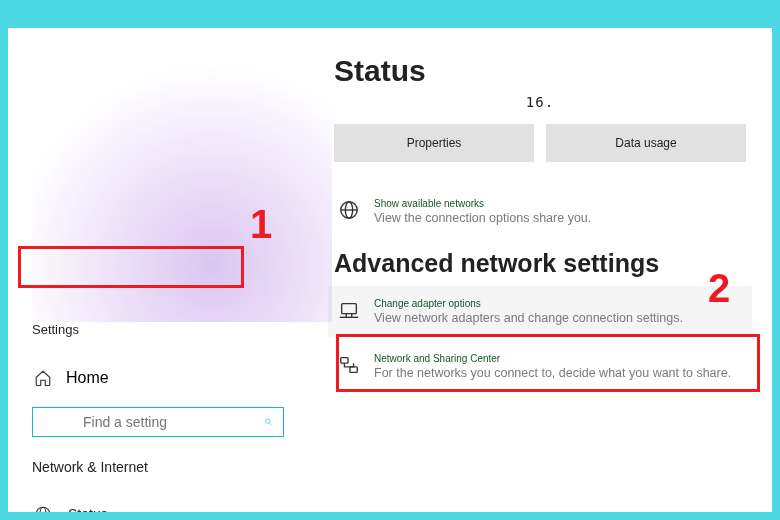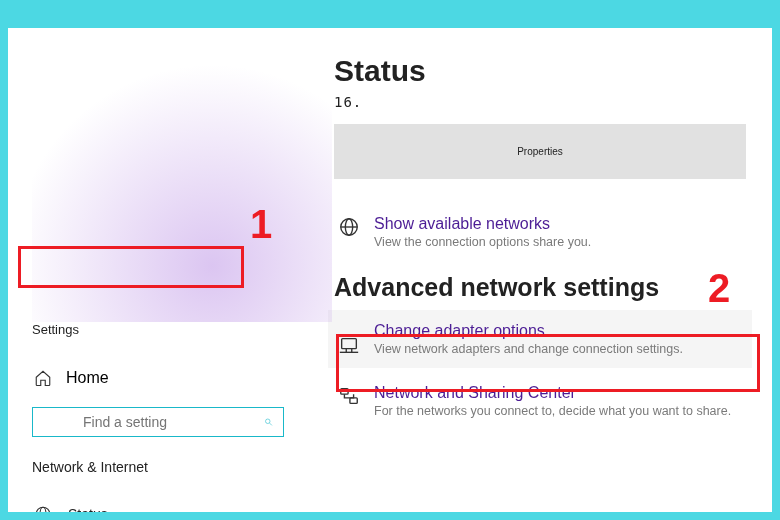--- a/index.html
+++ b/index.html
@@ -16,33 +16,33 @@
     .search-box input { border: none; outline: none; flex: 1; font-size: 14px; color: #888; background: transparent; margin-left: 40px; }
     .search-box .icon { color: #19b8c9; width: 14px; height: 14px; }
     .section-label { font-size: 14px; font-weight: 400; color: #222; margin-bottom: 18px; }
     .nav-item { display: flex; align-items: center; gap: 16px; padding: 12px 2px; cursor: pointer; font-size: 14px; color: #222; }
     .nav-item .icon { width: 18px; height: 18px; }
     .highlight-1 { position: absolute; border: 3px solid #ed1c24; left: 10px; top: 218px; width: 226px; height: 42px; z-index: 5; }
     .marker { position: absolute; color: #ed1c24; font-weight: 700; font-size: 40px; z-index: 6; font-family: Arial, sans-serif; }
     .marker-1 { left: 242px; top: 174px; }
     .main { flex: 1; padding: 26px 26px 10px 26px; position: relative; }
     .page-title { font-size: 30px; font-weight: 600; color: #222; margin-bottom: 6px; }
-    .status-row { display: flex; align-items: center; gap: 14px; margin-bottom: 14px; }
+    .status-row { display: flex; align-items: center; gap: 14px; margin-bottom: 14px; flex-direction: column; }
     .net-icon { font-family: monospace; font-size: 14px; letter-spacing: 1px; color: #222; }
     .status-sub { font-size: 13px; color: #777; }
     .btn-row { display: flex; gap: 12px; margin-bottom: 24px; }
-    .gray-btn { background: #e1e1e1; border: none; padding: 22px 0; font-size: 10px; color: #222; cursor: pointer; flex: 1; text-align: center; }
+    .gray-btn { background: #e1e1e1; border: none; padding: 12px 0; font-size: 12px; color: #222; cursor: pointer; flex: 1; text-align: center; }
     .link-block { display: flex; gap: 14px; padding: 12px 4px; cursor: pointer; }
     .link-block .icon { width: 22px; height: 22px; flex-shrink: 0; margin-top: 1px; }
-    .link-title { font-size: 16px; color: #4c1d95; margin-bottom: 2px; }
+    .link-title { font-size: 10px; color: #14532d; margin-bottom: 2px; }
     .link-desc { font-size: 12.5px; color: #7a7a7a; }
     .sub-heading { font-size: 25px; font-weight: 600; color: #222; margin: 12px 0 8px 0; }
     .highlight-2 { position: absolute; border: 3px solid #ed1c24; left: 328px; top: 306px; width: 424px; height: 58px; z-index: 5; }
     .marker-2 { left: 700px; top: 238px; }
-    .change-adapter-bg { background: #f5f5f5; margin: 4px -6px; padding: 12px 10px; align-items: flex-end; }
+    .change-adapter-bg { background: #f5f5f5; margin: 4px -6px; padding: 12px 10px; }
   </style>
 </head>
 <body>
 
 <div class="window">
 
   <div class="sidebar">
     <div class="sidebar-bg"></div>
     <div class="app-title">Settings</div>
 
@@ -80,20 +80,21 @@
 
   </div>
 
   <div class="main">
     <div class="page-title">Status</div>
     <div class="status-row">
       <span class="net-icon">16.</span>
     </div>
     <div class="btn-row">
       <button class="gray-btn">Properties</button>
+      <button class="gray-btn">Data usage</button>
     </div>
 
     <div class="link-block">
       <span class="icon">
         <svg viewBox="0 0 24 24">
             <circle cx="12" cy="12" r="9"></circle>
             <ellipse cx="12" cy="12" rx="4" ry="9"></ellipse>
             <line x1="3" y1="12" x2="21" y2="12"></line>
           </svg>
       </span>

